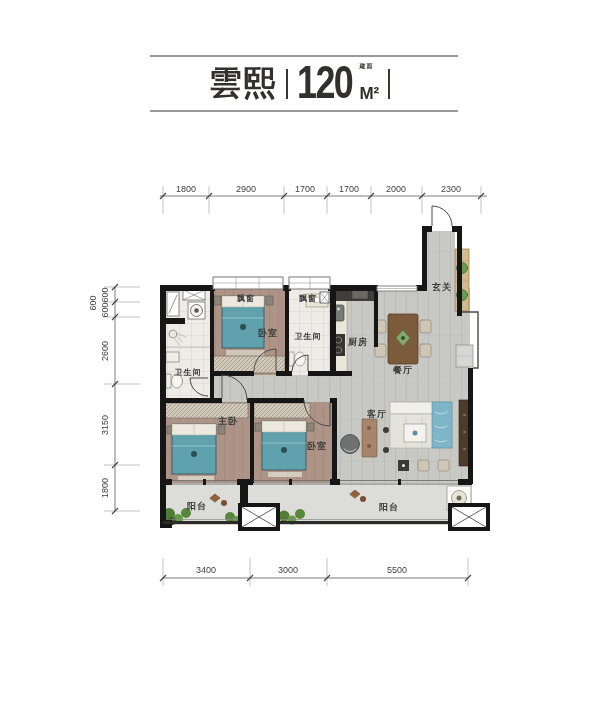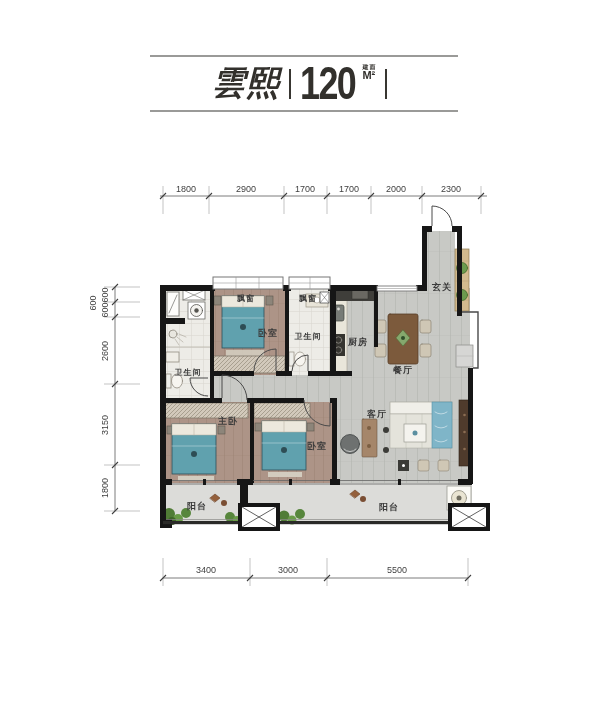--- a/index.html
+++ b/index.html
@@ -5,27 +5,27 @@
   html,body{margin:0;padding:0;background:#ffffff;}
   body{width:616px;height:702px;position:relative;font-family:"Liberation Sans","DejaVu Sans",sans-serif;overflow:hidden;}
 
   
   .header{
     position:absolute;left:150px;top:55px;width:308px;height:53px;
     border-top:2px solid #9a9a98;border-bottom:2px solid #9a9a98;
     display:flex;align-items:center;justify-content:center;
     color:#32302c;white-space:nowrap;
   }
-  .header .name{font-size:33px;font-weight:900;letter-spacing:1px;font-style:italic;}
+  .header .name{font-size:33px;font-weight:900;letter-spacing:1px;}
   .header .sep{width:2px;height:30px;background:#383631;margin:0 9px;flex:0 0 auto;}
   .header .area{display:flex;align-items:flex-start;}
   .header .num{display:inline-block;font-size:46px;font-weight:800;letter-spacing:-2px;transform:scaleX(.78);transform-origin:left bottom;line-height:.85;}
   .header .unit{display:inline-flex;flex-direction:column;align-items:flex-start;line-height:1;margin-left:-8px;padding-bottom:3px;}
   .header .unit .small{font-size:6px;font-weight:700;letter-spacing:1px;}
-  .header .unit .big{font-size:11px;font-weight:800;}
+  .header .unit .big{font-size:17px;font-weight:800;margin-top:16px;}
   .header .layout{font-size:26px;font-weight:800;letter-spacing:4px;}
 
   .plan{position:absolute;left:0;top:0;}
   text{font-family:"Liberation Sans","DejaVu Sans",sans-serif;}
   .roomlabel{fill:#3b3b3b;font-weight:700;letter-spacing:1px;}
   .dimtext{fill:#3f3f3f;font-size:9px;}
 </style>
 </head>
 <body>
 

